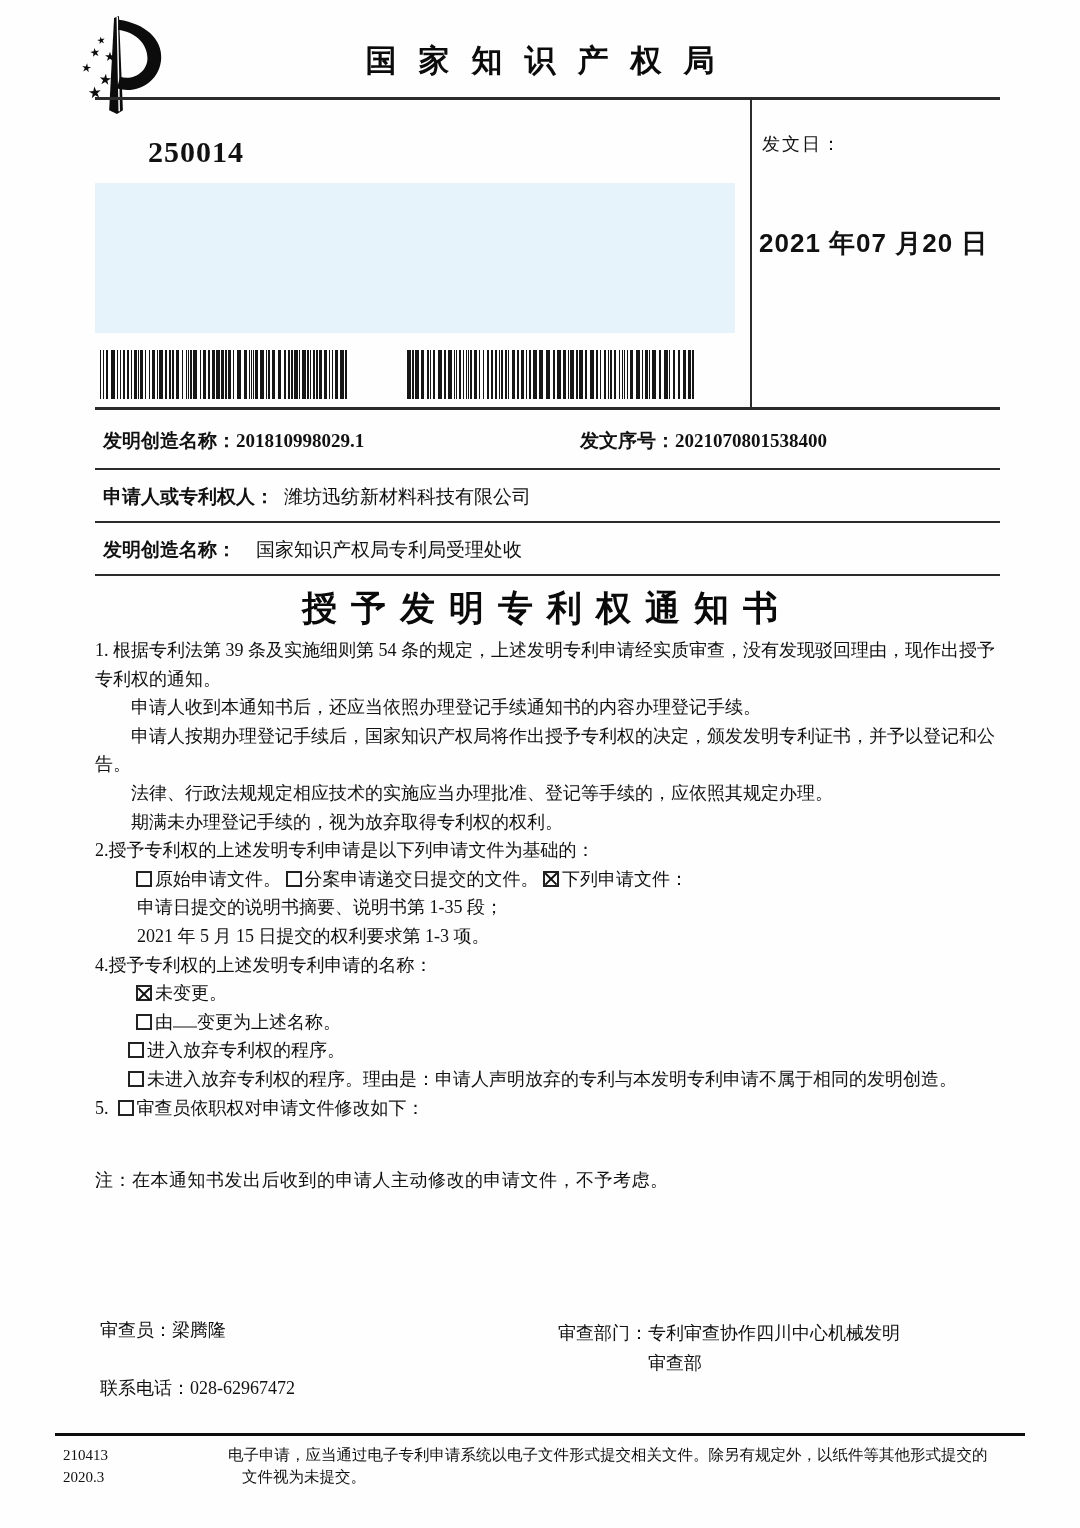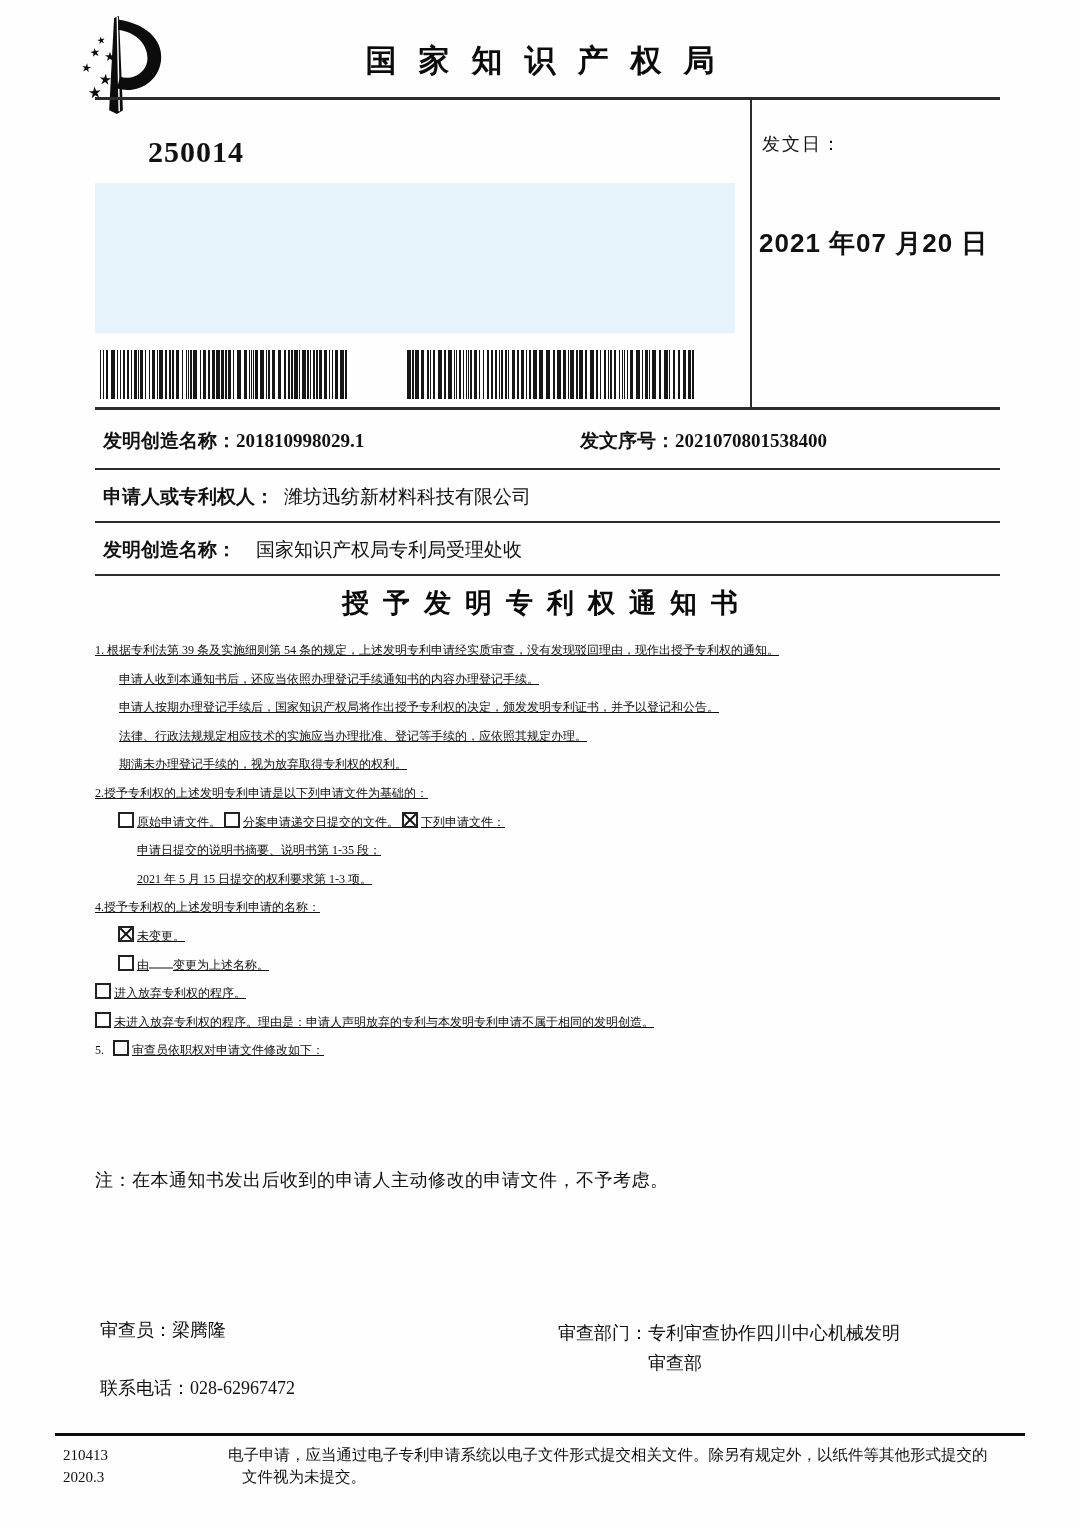--- a/index.html
+++ b/index.html
@@ -42,29 +42,29 @@
   .info-row .val.bold { font-weight:bold; }
   .row-appno { top:413px; height:57px; line-height:55px; }
   .row-appno .serial { position:absolute; left:485px; }
   .row-applicant { top:470px; height:53px; line-height:53px; }
   .row-invention { top:523px; height:53px; line-height:53px; }
   .info-row .pad { padding-left:8px; }
   .gap-s { display:inline-block; width:10px; }
   
   .doc-title {
     position:absolute; left:0; top:585px; width:100%; text-align:center;
-    font-size:27px; font-weight:bold; letter-spacing:14px; padding-left:14px;
+    font-size:35px; font-weight:bold; letter-spacing:14px; padding-left:14px;
     font-family:"Liberation Sans","DejaVu Sans",sans-serif; color:#0a0a0a;
   }
   
-  .body-text { position:absolute; left:95px; top:636px; width:908px; font-size:12px; line-height:28.6px;text-decoration:underline; }
+  .body-text { position:absolute; left:95px; top:636px; width:908px; font-size:18px; line-height:28.6px; }
   .p-ind { text-indent:2em; }
-  .ml1 { margin-left:23px; }
+  .ml1 { margin-left:41px; }
   .ml2 { margin-left:42px; }
-  .ml3 { }
+  .ml3 { margin-left:33px; }
   .cb {
     display:inline-block; width:16px; height:16px; border:2px solid #222;
     vertical-align:-2px; margin-right:3px; position:relative; background:#fff;
   }
   .cb.checked::before, .cb.checked::after {
     content:""; position:absolute; left:-2px; top:5.5px; width:16px; height:1.8px; background:#111;
   }
   .cb.checked::before { transform:rotate(45deg); }
   .cb.checked::after  { transform:rotate(-45deg); }
   .blank { display:inline-block; border-bottom:2px solid #8a8a8a; height:15px; vertical-align:baseline; }

